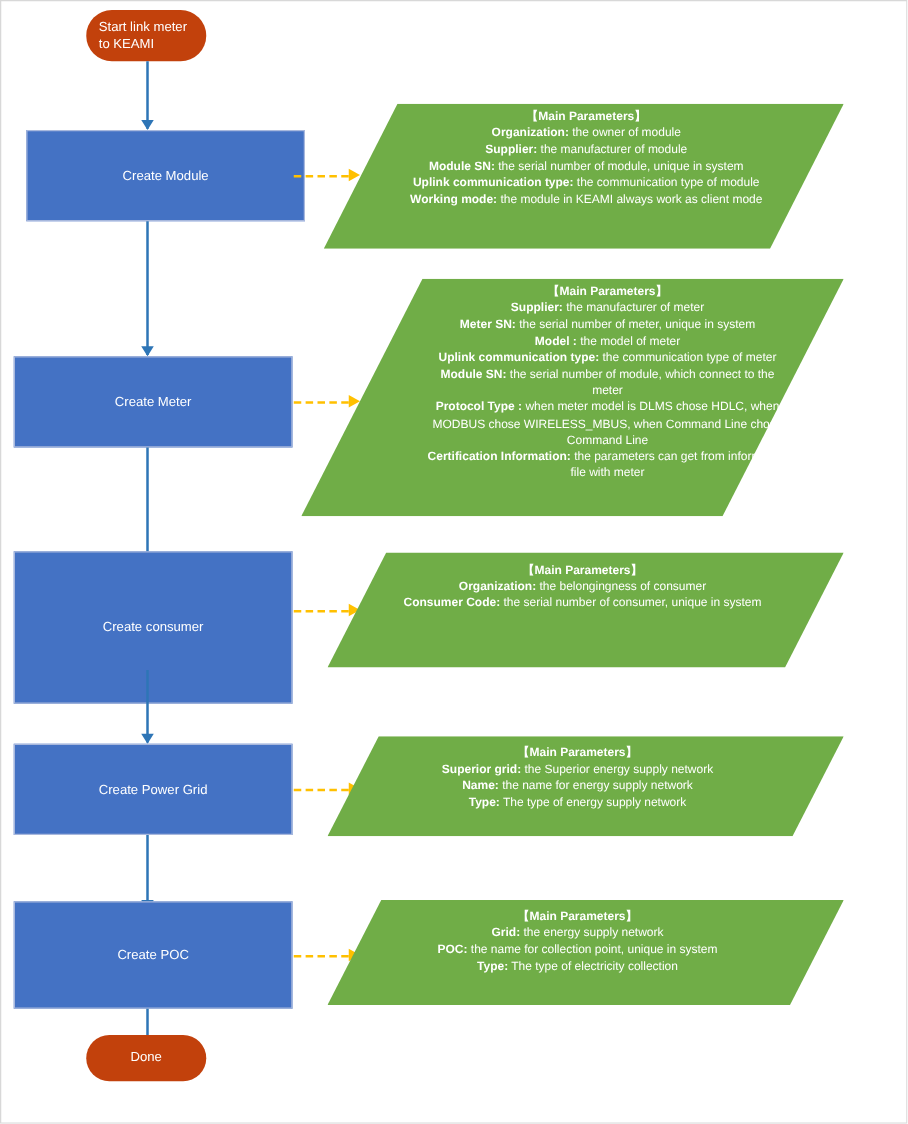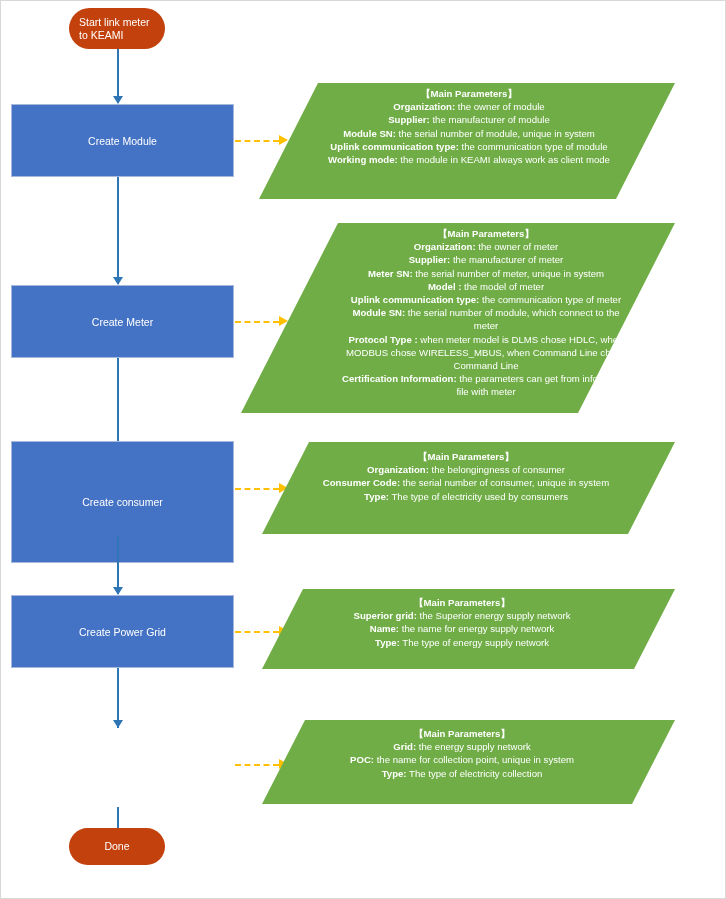--- a/index.html
+++ b/index.html
@@ -113,21 +113,21 @@
 
 <div id="page">
 
   <div class="terminator" style="left:68px; top:7px; width:96px; height:41px;">
     <span>Start link meter to KEAMI</span>
   </div>
 
   <div class="vconn" style="left:116px; top:48px; height:54px;"></div>
   <div class="vconn-head" style="left:112px; top:95px;"></div>
 
-  <div class="process" style="left:10px; top:103px; width:223px; height:73px;">
+  <div class="process" style="left:20px; top:103px; width:223px; height:73px;">
     <span>Create Module</span>
   </div>
 
   <div class="dashconn" style="left:234px; top:139px; width:44px;"></div>
   <div class="dashconn-head" style="left:278px; top:134px;"></div>
 
   <div class="note" style="left:258px; top:82px; width:416px; height:116px;">
     <svg width="416" height="116" viewBox="0 0 416 116">
       <polygon points="59,0 416,0 357,116 0,116" fill="#70AD47"></polygon>
     </svg>
@@ -150,21 +150,20 @@
 
   <div class="dashconn" style="left:234px; top:320px; width:44px;"></div>
   <div class="dashconn-head" style="left:278px; top:315px;"></div>
 
   <div class="note" style="left:240px; top:222px; width:434px; height:190px;">
     <svg width="434" height="190" viewBox="0 0 434 190">
       <polygon points="97,0 434,0 337,190 0,190" fill="#70AD47"></polygon>
     </svg>
     <div class="note-text" style="left:100px; top:4px; width:290px;">
       <span class="note-title">【Main Parameters】</span>
-      <span class="note-line"><b>Organization:</b><span> the owner of meter</span></span>
       <span class="note-line"><b>Supplier:</b><span> the manufacturer of meter</span></span>
       <span class="note-line"><b>Meter SN:</b><span> the serial number of meter, unique in system</span></span>
       <span class="note-line"><b>Model :</b><span> the model of meter</span></span>
       <span class="note-line"><b>Uplink communication type:</b><span> the communication type of meter</span></span>
       <span class="note-line"><b>Module SN:</b><span> the serial number of module, which connect to the meter</span></span>
       <span class="note-line"><b>Protocol Type :</b><span> when meter model is DLMS chose HDLC, when MODBUS chose WIRELESS_MBUS, when  Command Line chose Command Line</span></span>
       <span class="note-line"><b>Certification Information:</b><span> the parameters can get from information file with meter</span></span>
     </div>
   </div>
 
@@ -179,21 +178,20 @@
   <div class="dashconn-head" style="left:278px; top:482px;"></div>
 
   <div class="note" style="left:261px; top:441px; width:413px; height:92px;">
     <svg width="413" height="92" viewBox="0 0 413 92">
       <polygon points="47,0 413,0 366,92 0,92" fill="#70AD47"></polygon>
     </svg>
     <div class="note-text" style="left:54px; top:8px; width:300px;">
       <span class="note-title">【Main Parameters】</span>
       <span class="note-line"><b>Organization:</b><span> the belongingness of consumer</span></span>
       <span class="note-line"><b>Consumer Code:</b><span> the serial number of consumer, unique in system</span></span>
-      <span class="note-line"><b>Type:</b><span> The type of electricity used by consumers</span></span>
     </div>
   </div>
 
   <div class="vconn" style="left:116px; top:535px; height:58px;"></div>
   <div class="vconn-head" style="left:112px; top:586px;"></div>
 
   <div class="process" style="left:10px; top:594px; width:223px; height:73px;">
     <span>Create Power Grid</span>
   </div>
 
@@ -208,20 +206,23 @@
       <span class="note-title">【Main Parameters】</span>
       <span class="note-line"><b>Superior grid:</b><span>  the Superior energy supply network</span></span>
       <span class="note-line"><b>Name:</b><span> the name for energy supply network</span></span>
       <span class="note-line"><b>Type:</b><span> The type of energy supply network</span></span>
     </div>
   </div>
 
   <div class="vconn" style="left:116px; top:667px; height:60px;"></div>
   <div class="vconn-head" style="left:112px; top:719px;"></div>
 
+  <div class="process" style="left:10px; top:720px; width:223px; height:86px;">
+    <span>Create POC</span>
+  </div>
 
   <div class="dashconn" style="left:234px; top:763px; width:44px;"></div>
   <div class="dashconn-head" style="left:278px; top:758px;"></div>
 
   <div class="note" style="left:261px; top:719px; width:413px; height:84px;">
     <svg width="413" height="84" viewBox="0 0 413 84">
       <polygon points="43,0 413,0 370,84 0,84" fill="#70AD47"></polygon>
     </svg>
     <div class="note-text" style="left:50px; top:7px; width:300px;">
       <span class="note-title">【Main Parameters】</span>

